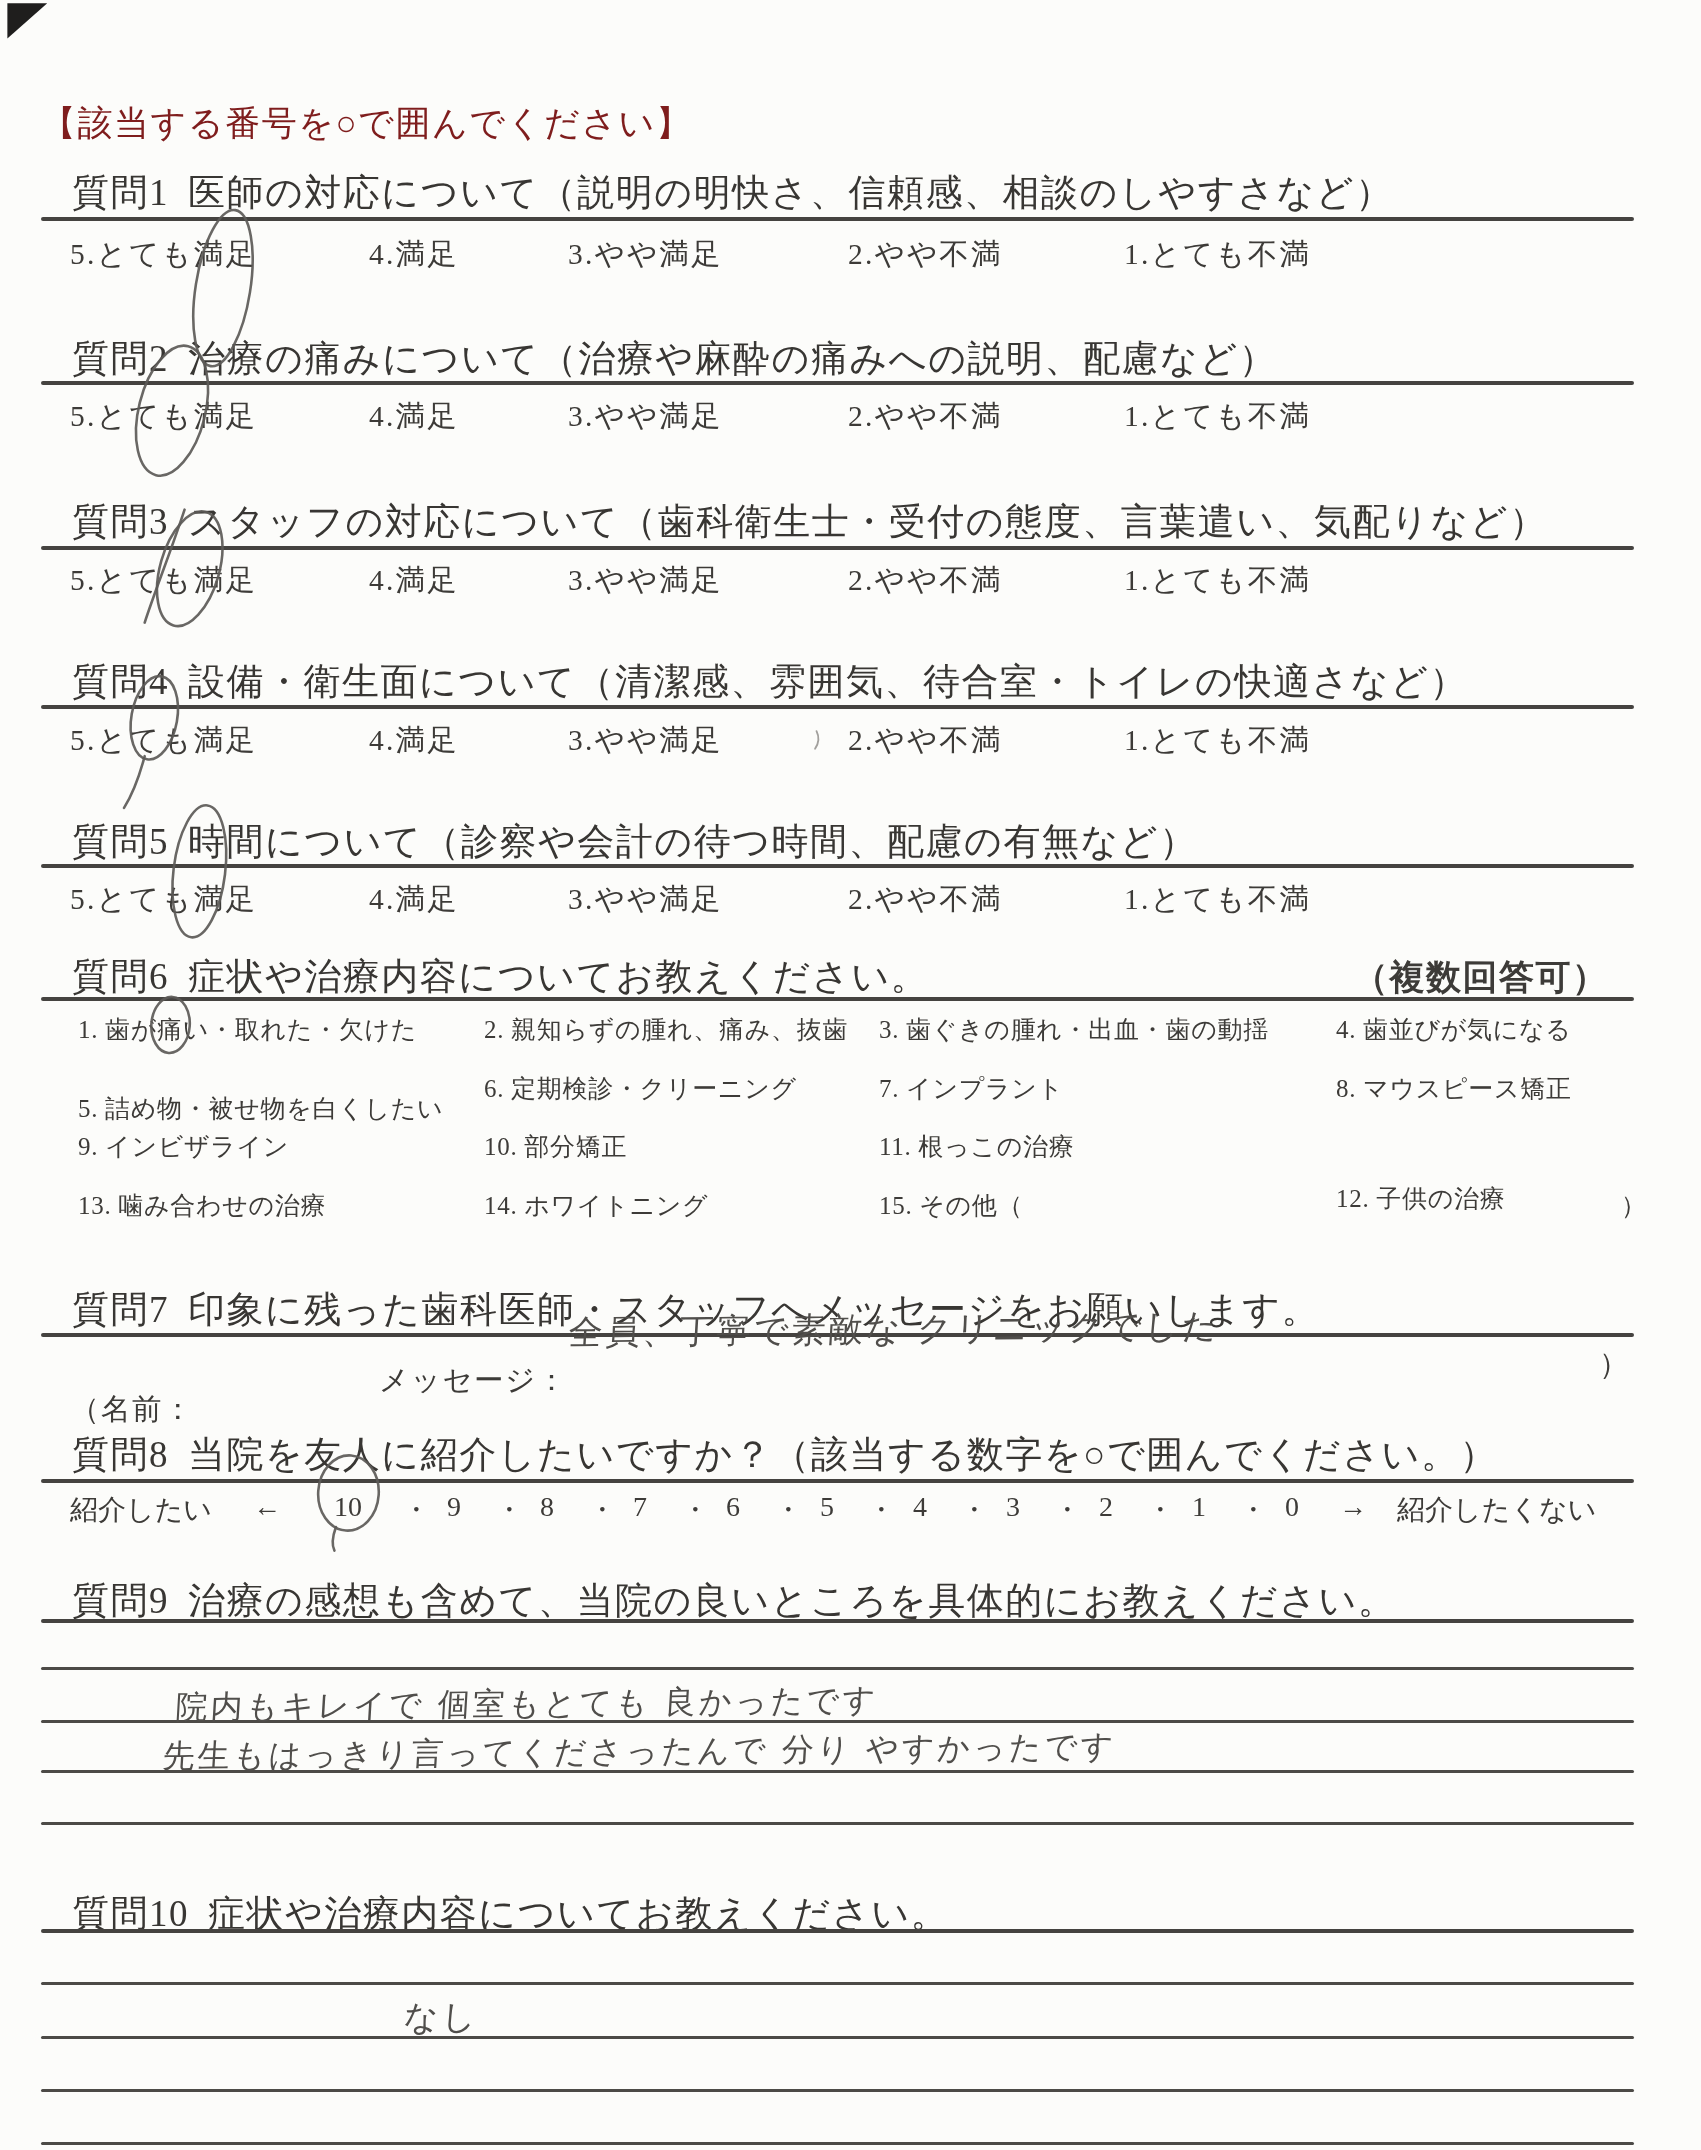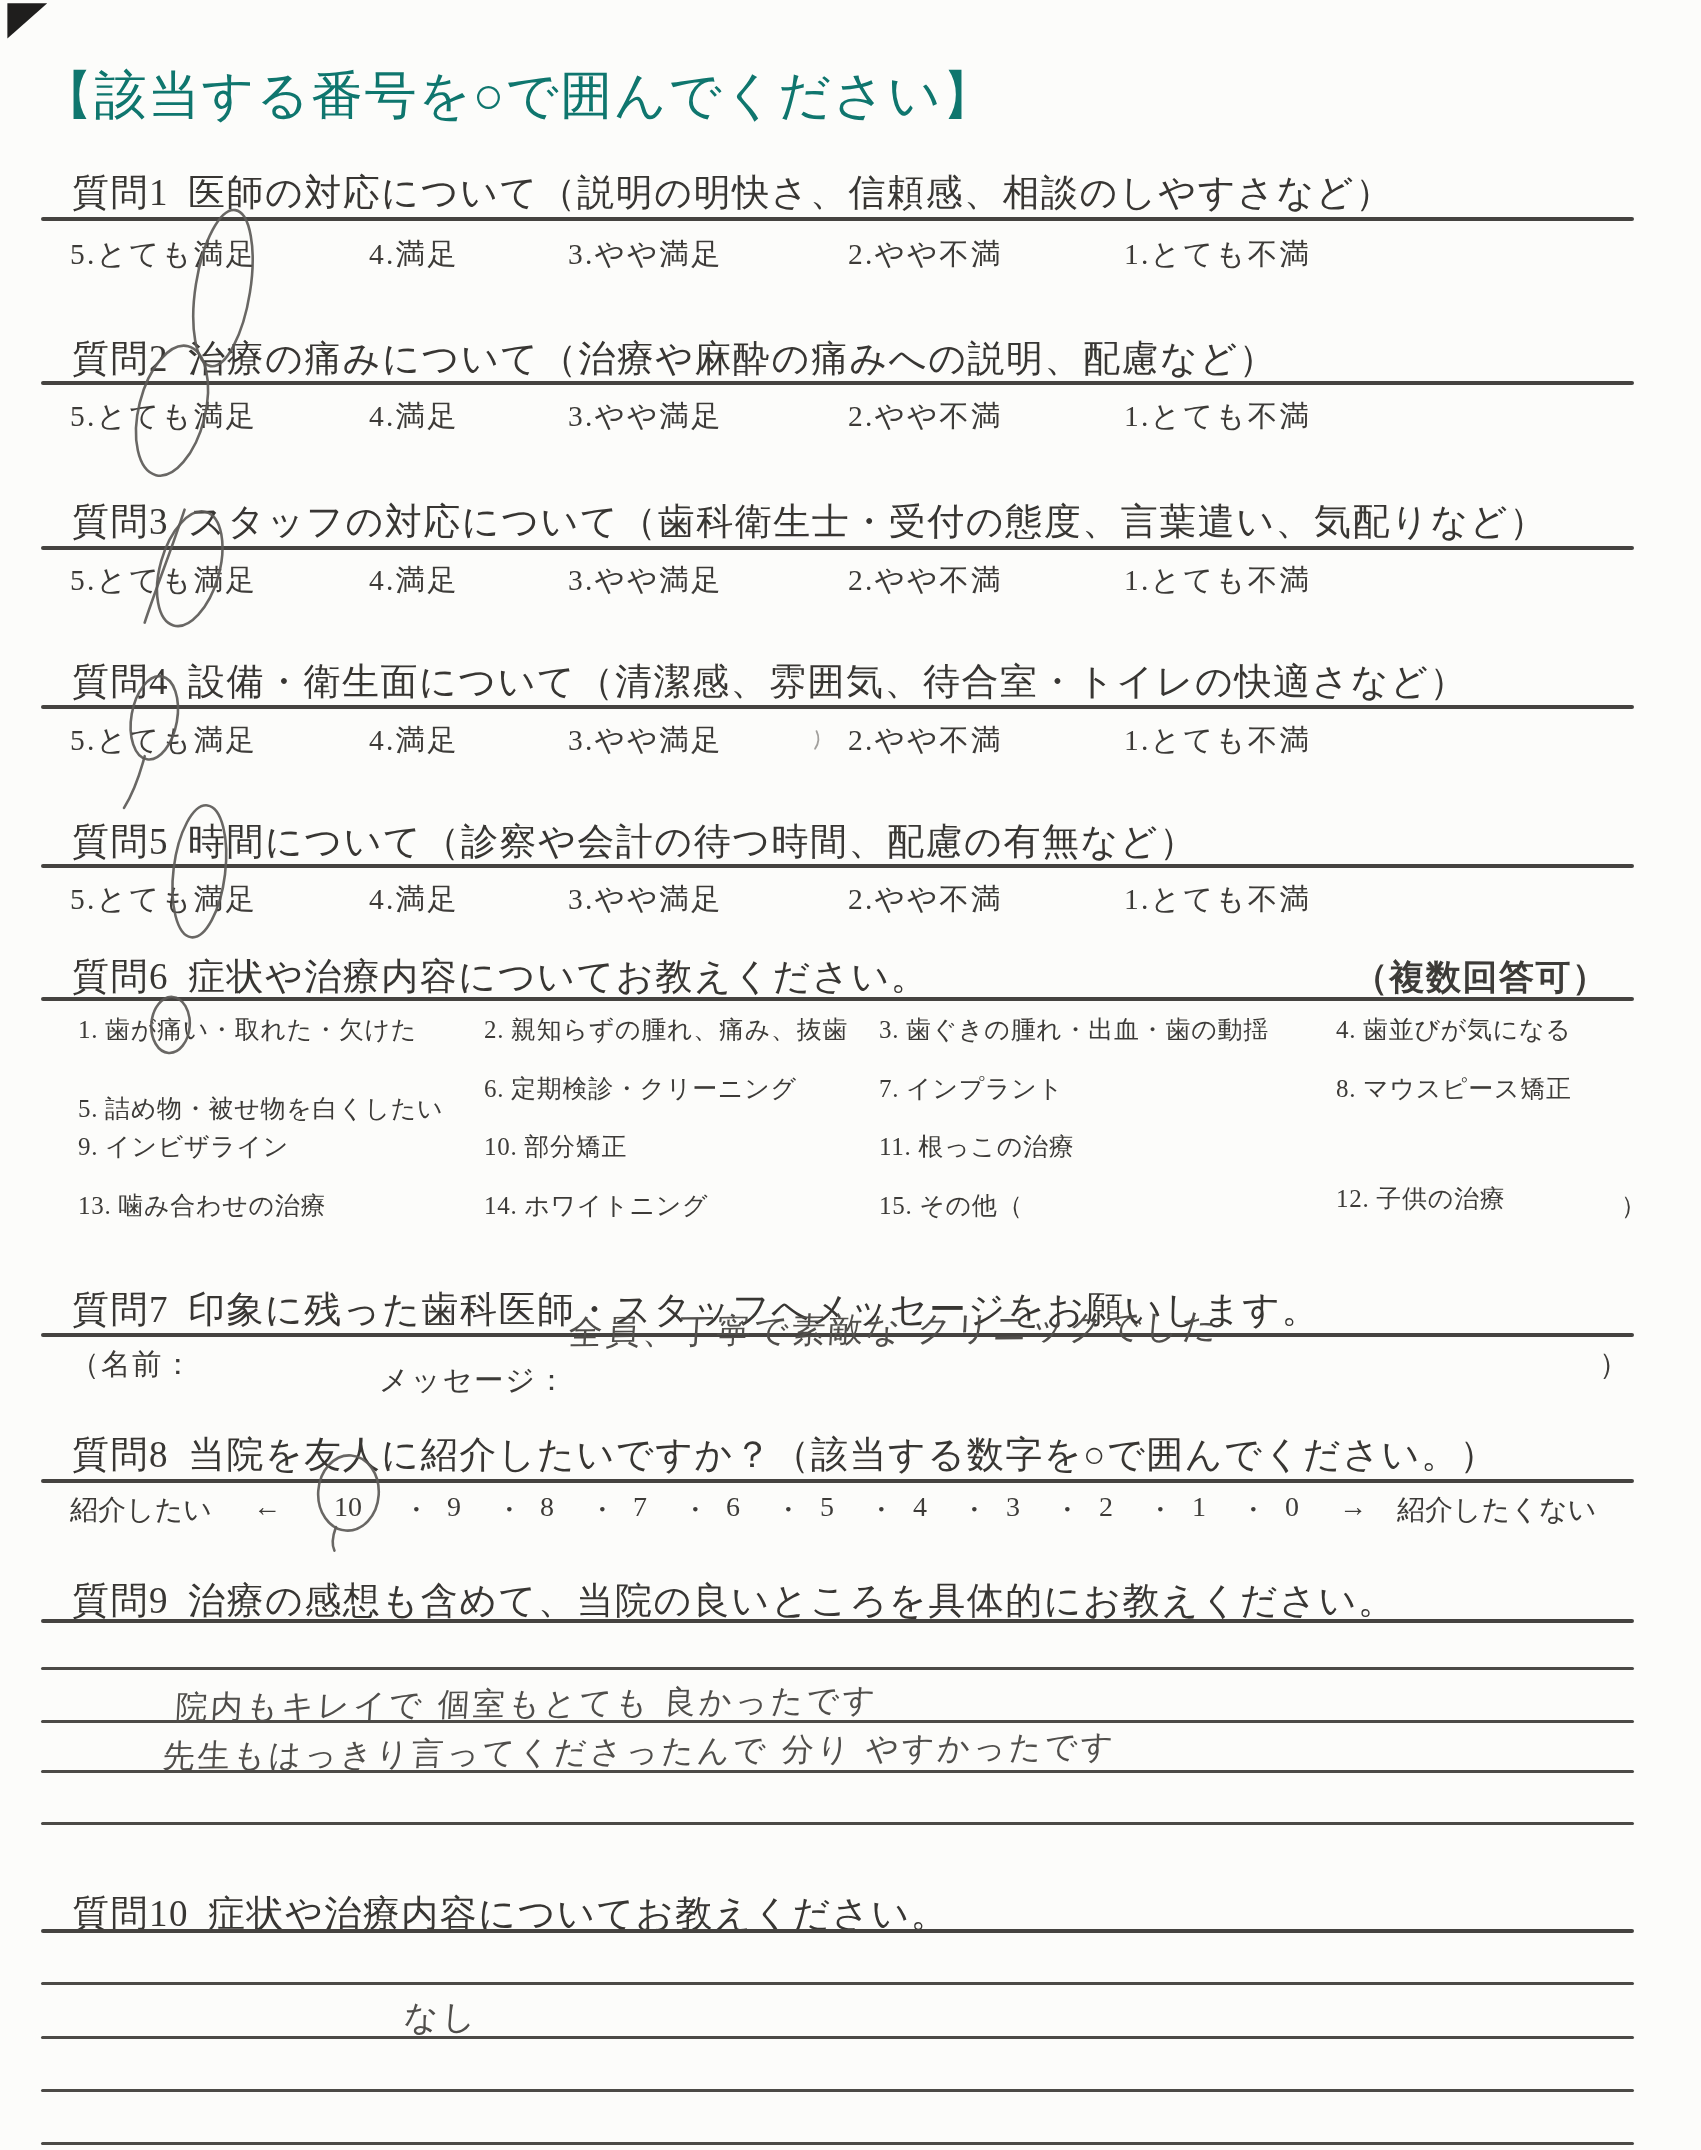--- a/index.html
+++ b/index.html
@@ -2,21 +2,21 @@
 <html style="font-size:11.8px"><head>
 <meta charset="utf-8">
 <style>
   html,body{margin:0;padding:0;background:#e8e8e6;}
   .page{
     position:relative;width:1701px;height:2151px;margin:0 auto;
     background:#fcfcfa;color:#3d3b38;overflow:hidden;
     font-family:"Liberation Serif","DejaVu Serif",serif;
   }
   .abs{position:absolute;white-space:nowrap;}
-  .title{font-size:52px;letter-spacing:1.5px;color:#0f766e;}
+  .title{font-size:35px;letter-spacing:1.5px;color:#7f1d1d;margin-top:39px;}
   .qh{font-size:37px;letter-spacing:1.5px;color:#383633;}
   .qlabel{margin-right:19px;}
   .rule{position:absolute;left:41px;width:1593px;height:4.4px;background:#454340;border-radius:2.2px;}
   .rule.thin{height:3px;background:#4c4a46;}
   .opt{position:absolute;font-size:29.5px;letter-spacing:2.2px;white-space:nowrap;}
   .q6i{position:absolute;font-size:25px;letter-spacing:0.7px;white-space:nowrap;}
   .q7t{position:absolute;font-size:29.5px;letter-spacing:1.5px;white-space:nowrap;}
   .q8t{position:absolute;font-size:28px;white-space:nowrap;}
   .note{font-size:35px;letter-spacing:1.5px;}
   .hand{
@@ -115,21 +115,21 @@
     <span class="q6i" style="left:78px;top:1189px;">13. 噛み合わせの治療</span>
     <span class="q6i" style="left:484px;top:1189px;">14. ホワイトニング</span>
     <span class="q6i" style="left:879px;top:1189px;">15. その他（</span>
     <span class="q6i" style="left:1621px;top:1189px;">）</span>
   </div>
 
   <div class="abs qh" style="left:72px;top:1285px;">
     <span class="qlabel">質問7</span><span>印象に残った歯科医師・スタッフへメッセージをお願いします。</span>
   </div>
   <div class="rule" style="top:1333px;"></div>
-  <span class="q7t" style="left:70px;top:1345px;text-align:right;">（名前：</span>
+  <span class="q7t" style="left:70px;top:1390px;text-align:right;">（名前：</span>
   <span class="q7t" style="left:379px;top:1345px;margin-top:16px;">メッセージ：</span>
   <span class="q7t" style="left:1599px;top:1345px;">）</span>
   <span class="hand" style="left:570px;top:1310px;font-size:34px;">全員、丁寧で素敵な クリニックでした</span>
 
   <div class="abs qh" style="left:72px;top:1430px;">
     <span class="qlabel">質問8</span><span>当院を友人に紹介したいですか？（該当する数字を○で囲んでください。）</span>
   </div>
   <div class="rule" style="top:1479px;"></div>
   <div class="abs" style="top:1491px;left:0;width:1701px;height:44px;font-size:29.5px;">
     <span class="q8t" style="left:70px;">紹介したい</span>

